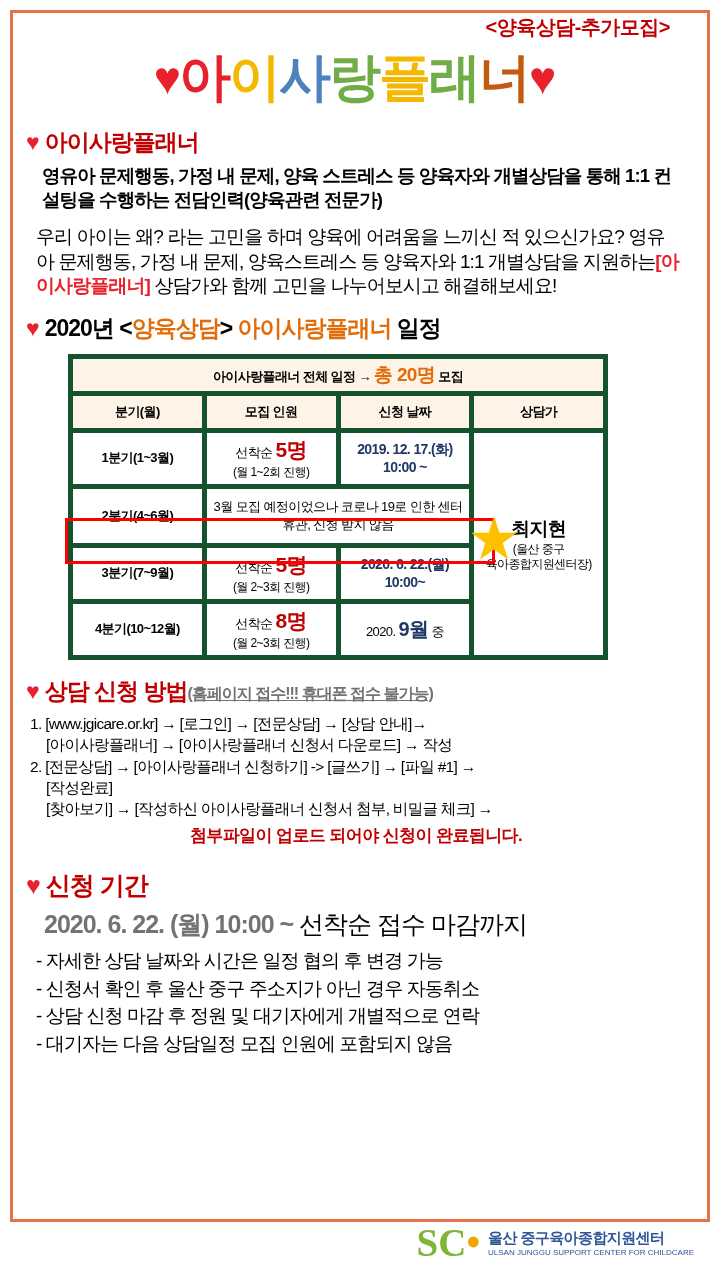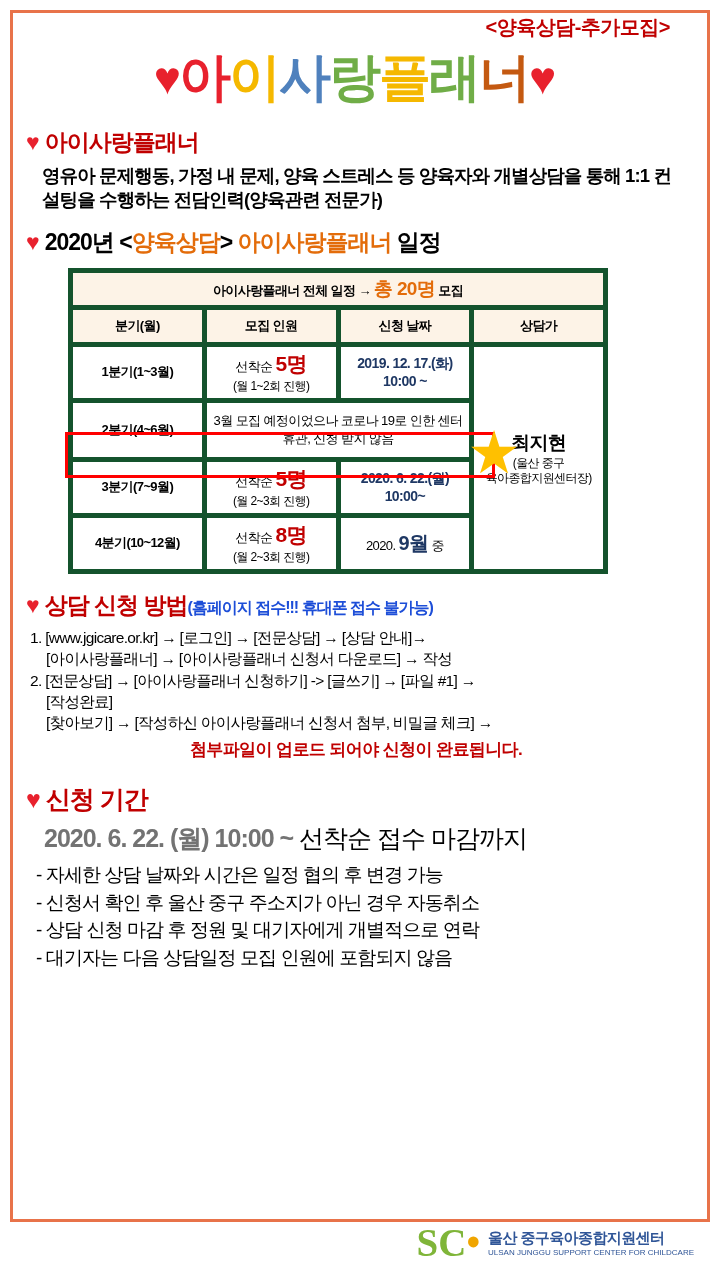--- a/index.html
+++ b/index.html
@@ -68,21 +68,21 @@
     font-size: 23px;
     font-weight: bold;
     color: #c00000;
     letter-spacing: -1px;
   }
   .sec-head .heart {
     color: #e8212d;
     margin-right: 6px;
   }
   .sec-head .hl-orange { color: #e36c0a; }
-  .sec-head .small-red { font-size: 16px; color: #1d4ed8; }
+  .sec-head .small-red { font-size: 16px; color: #737373; text-decoration: underline; }
   .sec-head .blk { color: #000000; }
 
   .desc-bold {
     margin: 6px 0 0 16px;
     font-size: 18.5px;
     font-weight: bold;
     line-height: 1.32;
     letter-spacing: -0.9px;
   }
   .desc-normal {
@@ -268,20 +268,23 @@
     <div class="kicker">&lt;양육상담-추가모집&gt;</div>
 
     <div class="title-row">
       <span class="heart-big">♥</span><span class="t1">아</span><span class="t2">이</span><span class="t3">사</span><span class="t4">랑</span><span class="t2">플</span><span class="t4">래</span><span class="t5">너</span><span class="heart-big">♥</span>
     </div>
 
     <div class="sec-head">
       <span class="heart">♥</span><span>아이사랑플래너</span>
     </div>
     <div class="desc-bold">영유아 문제행동, 가정 내 문제, 양육 스트레스 등 양육자와 개별상담을 통해 1:1 컨설팅을 수행하는 전담인력(양육관련 전문가)</div>
+    <div class="desc-normal">
+      <span>우리 아이는 왜? 라는 고민을 하며 양육에 어려움을 느끼신 적 있으신가요?  영유아 문제행동, 가정 내 문제, 양육스트레스 등 양육자와 1:1 개별상담을 지원하는</span><span class="hl">[아이사랑플래너]</span><span> 상담가와 함께 고민을 나누어보시고 해결해보세요!</span>
+    </div>
 
     <div class="sec-head">
       <span class="heart">♥</span><span class="blk">2020년 &lt;</span><span class="hl-orange">양육상담</span><span class="blk">&gt; </span><span class="hl-orange">아이사랑플래너</span><span class="blk"> 일정</span>
     </div>
 
     <div class="tbl-wrap">
       <table class="schedule">
         <tbody>
             <tr class="tbl-title">
           <td colspan="4">

